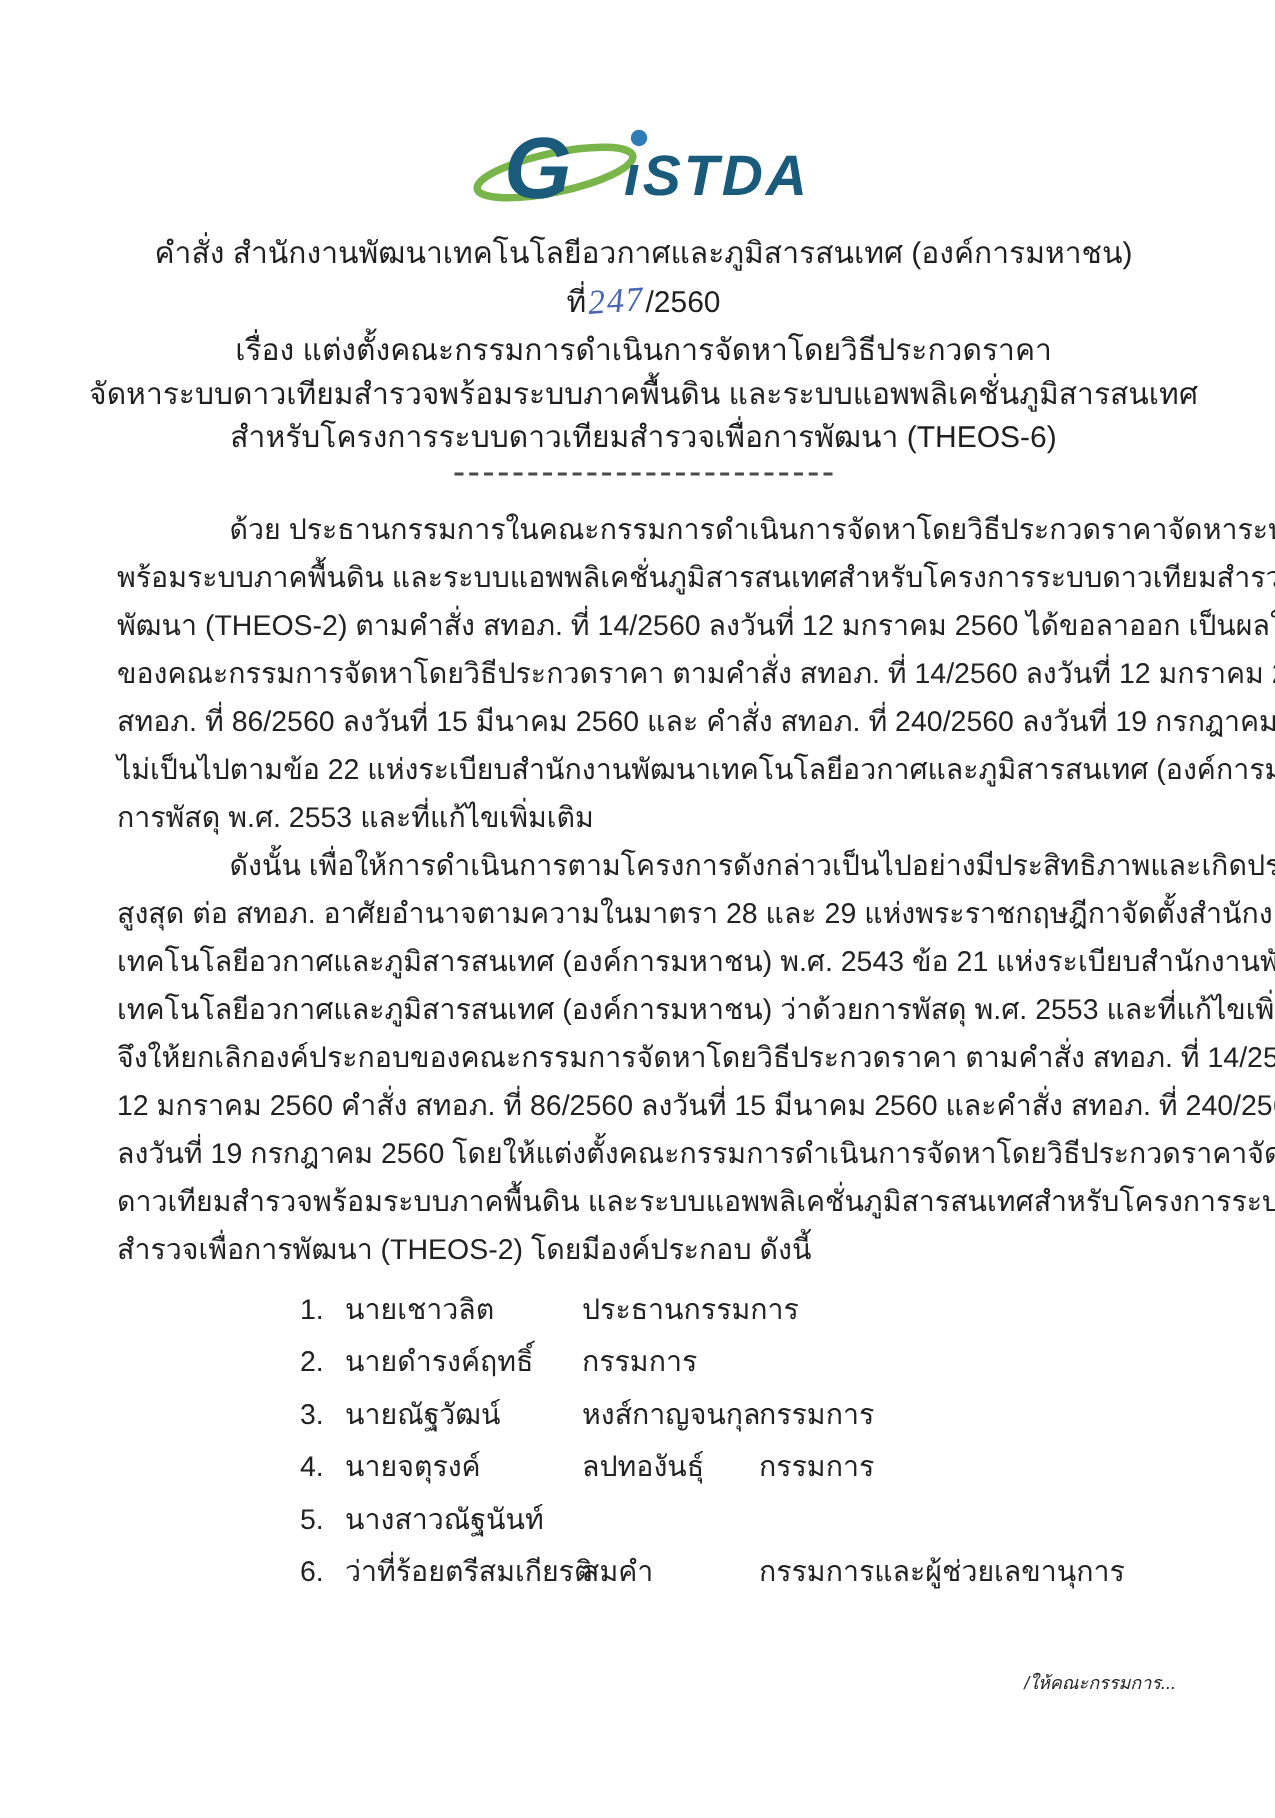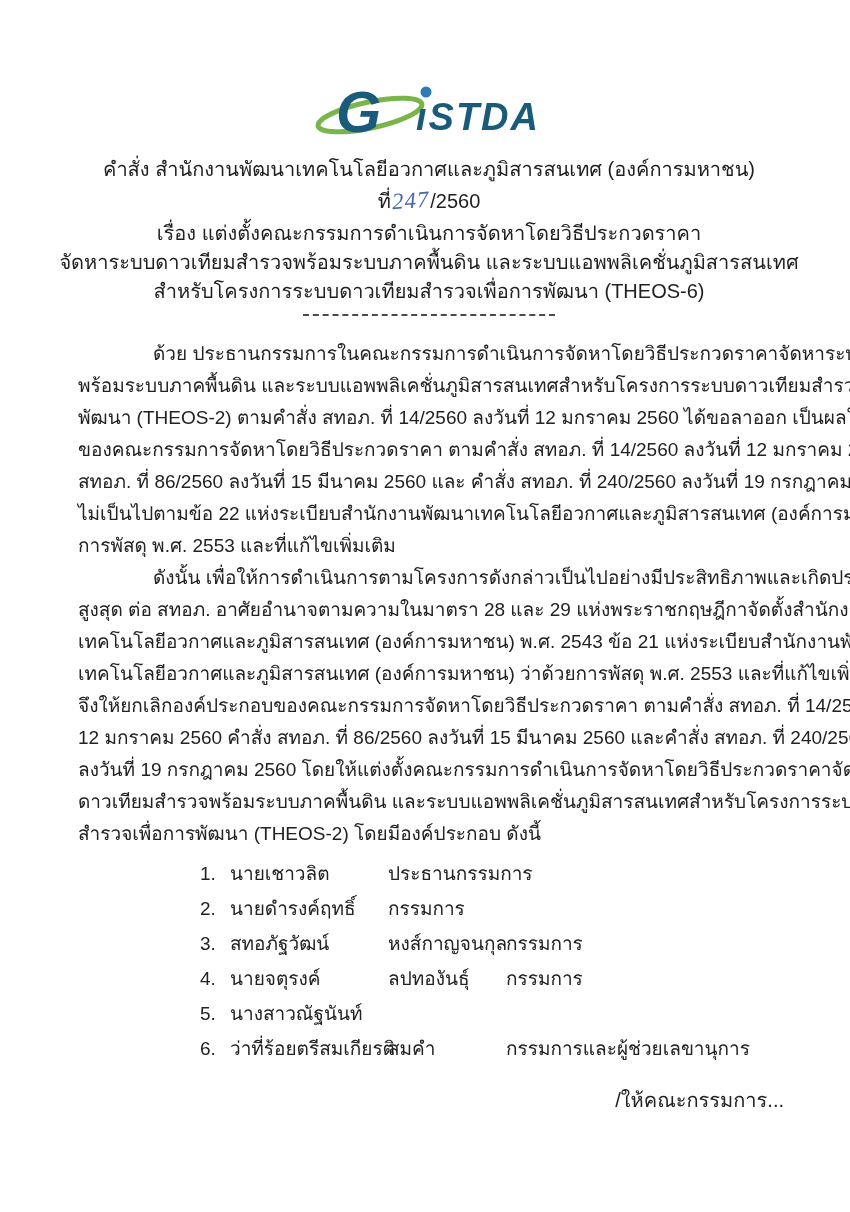--- a/index.html
+++ b/index.html
@@ -80,24 +80,25 @@
   .member-row {
     display: grid;
     grid-template-columns: 30px 158px 118px auto;
     line-height: 35px;
     white-space: nowrap;
   }
 
   
   .footer-note {
     position: absolute;
-    top: 1084px;
+    top: 1112px;
     right: 66px;
-    font-size: 20px;
+    font-size: 12px;
     color: #222222;
+    font-style: italic;
   }
 </style>
 </head>
 <body>
 
 <div class="page">
 
   <div class="logo-wrap">
     <svg width="235" height="80" viewBox="0 0 235 80">
       <ellipse cx="62" cy="47" rx="53" ry="13" fill="none" stroke="#79b54a" stroke-width="5" transform="rotate(-12 62 47)"></ellipse>
@@ -148,21 +149,21 @@
         <span>นายเชาวลิต</span>
         <span>ประธานกรรมการ</span>
       </div>
       <div class="member-row">
         <span>2.</span>
         <span>นายดำรงค์ฤทธิ์</span>
         <span>กรรมการ</span>
       </div>
       <div class="member-row">
         <span>3.</span>
-        <span>สทอภัฐวัฒน์</span>
+        <span>นายณัฐวัฒน์</span>
         <span>หงส์กาญจนกุล</span>
         <span>กรรมการ</span>
       </div>
       <div class="member-row">
         <span>4.</span>
         <span>นายจตุรงค์</span>
         <span>ลปทองันธุ์</span>
         <span>กรรมการ</span>
       </div>
       <div class="member-row">

